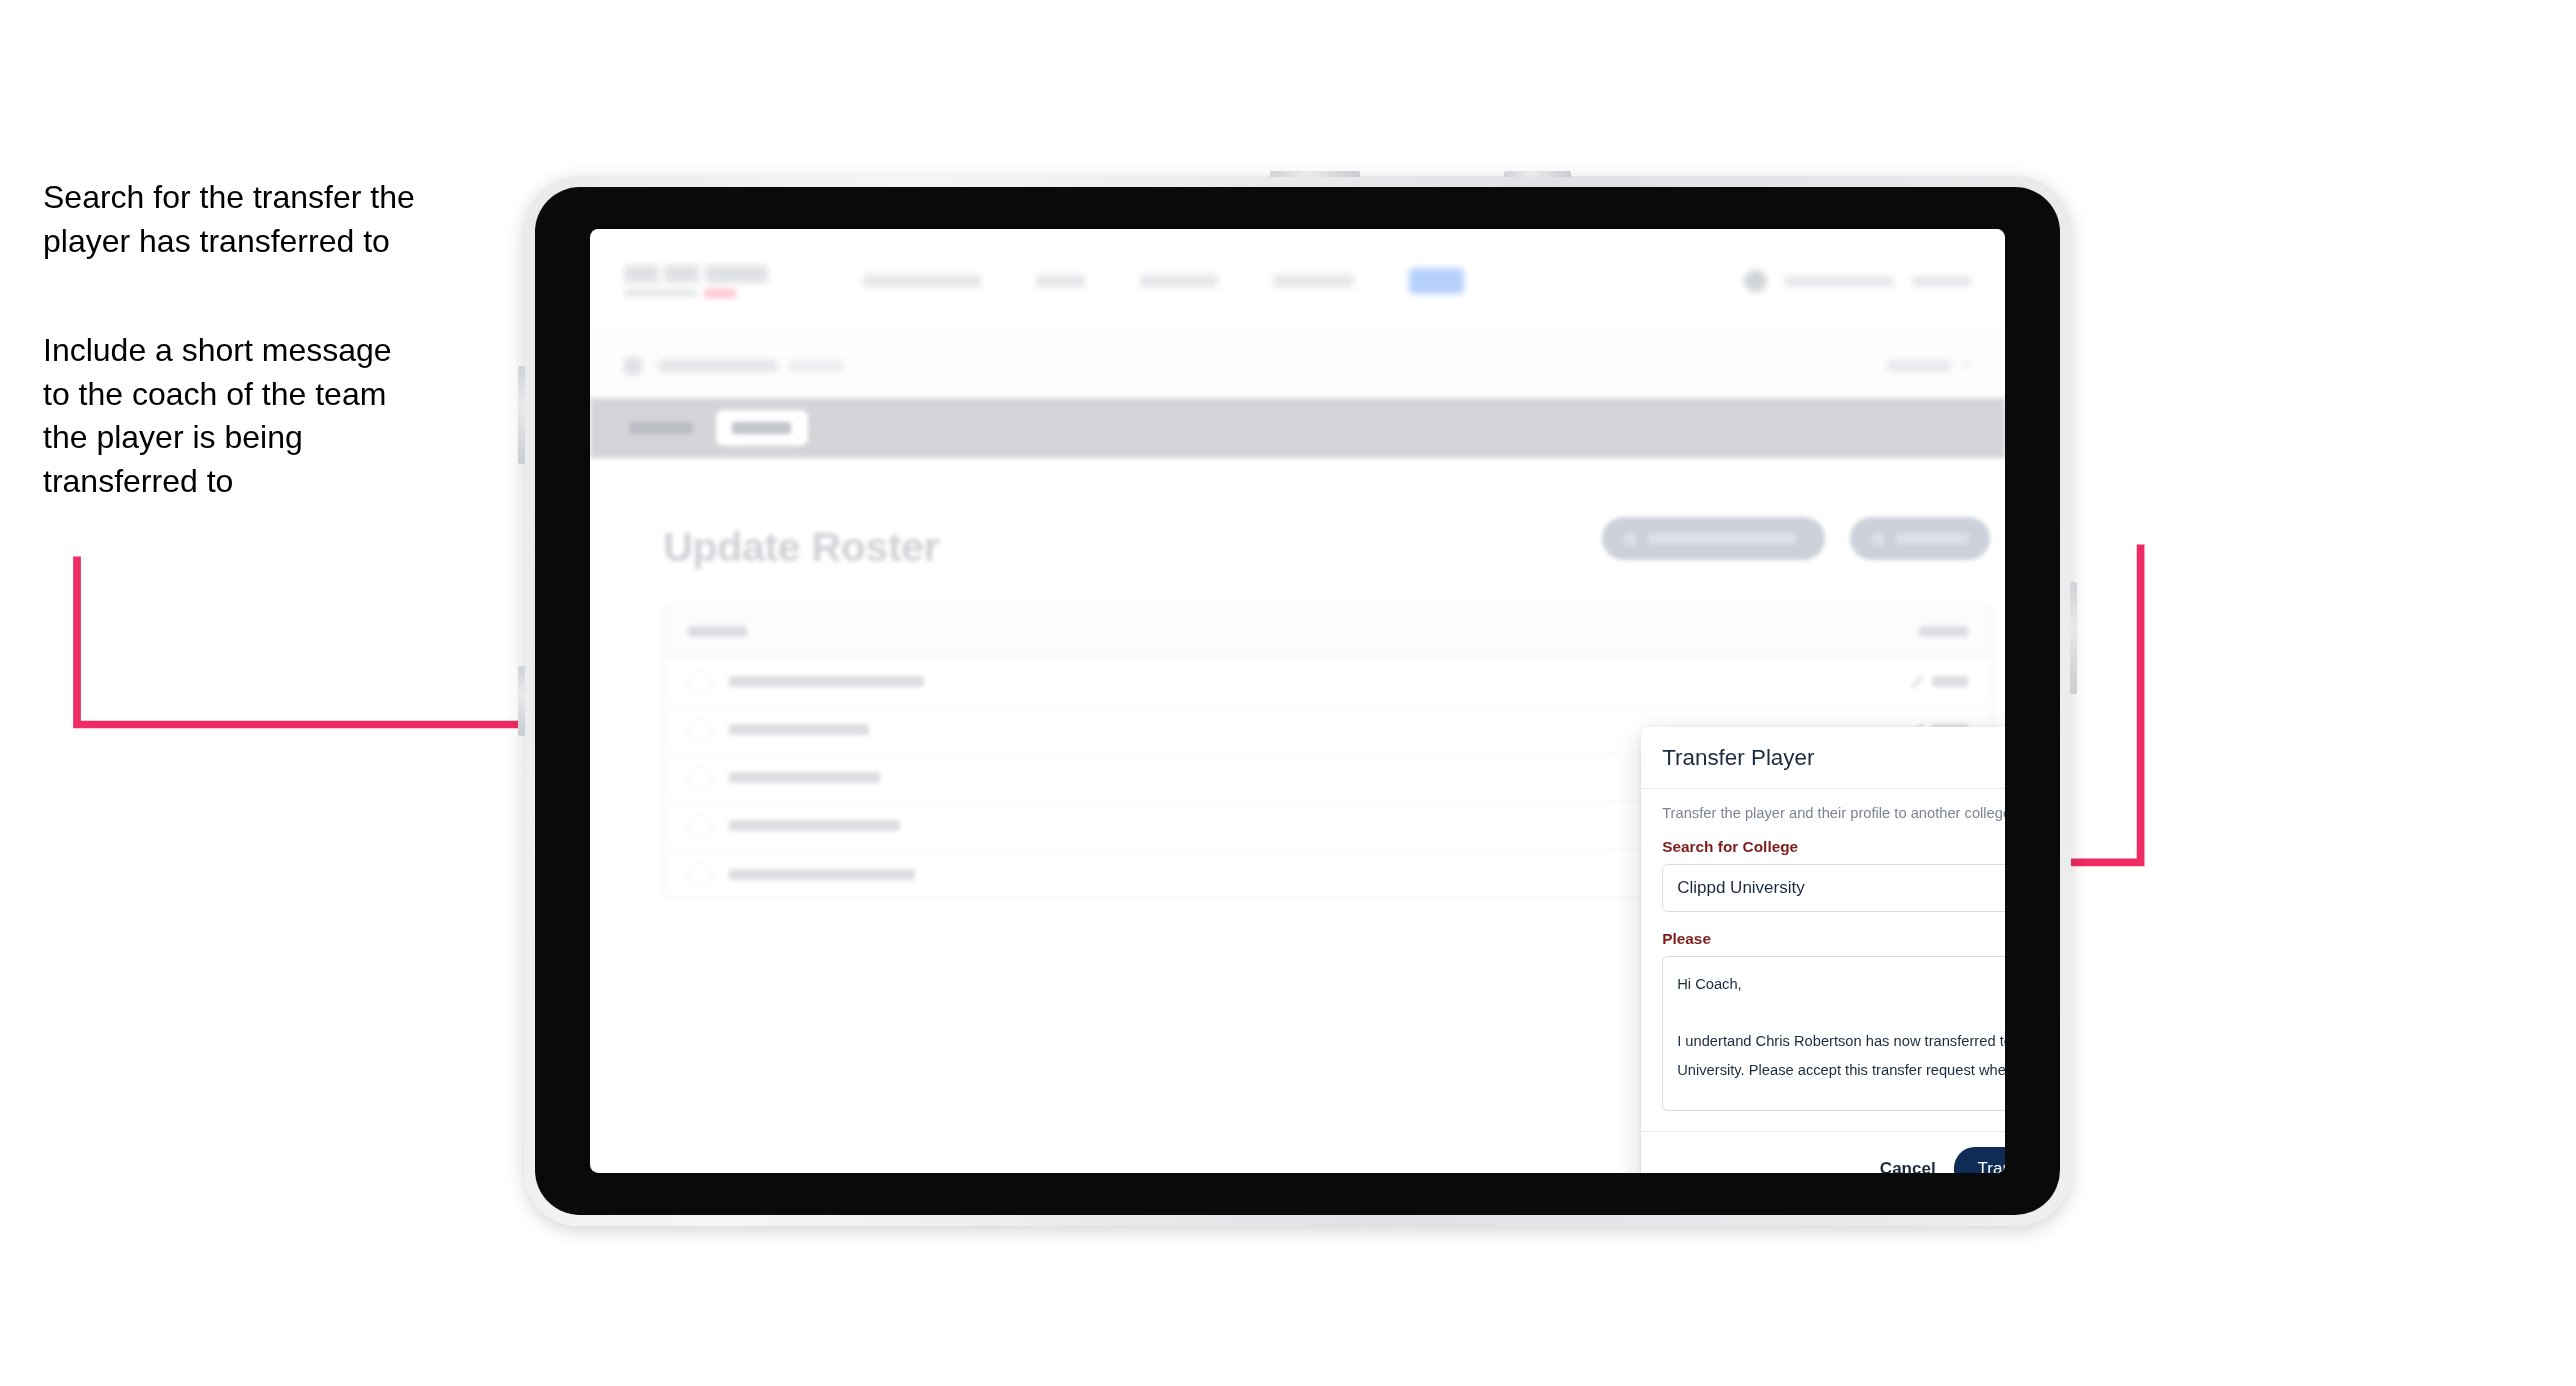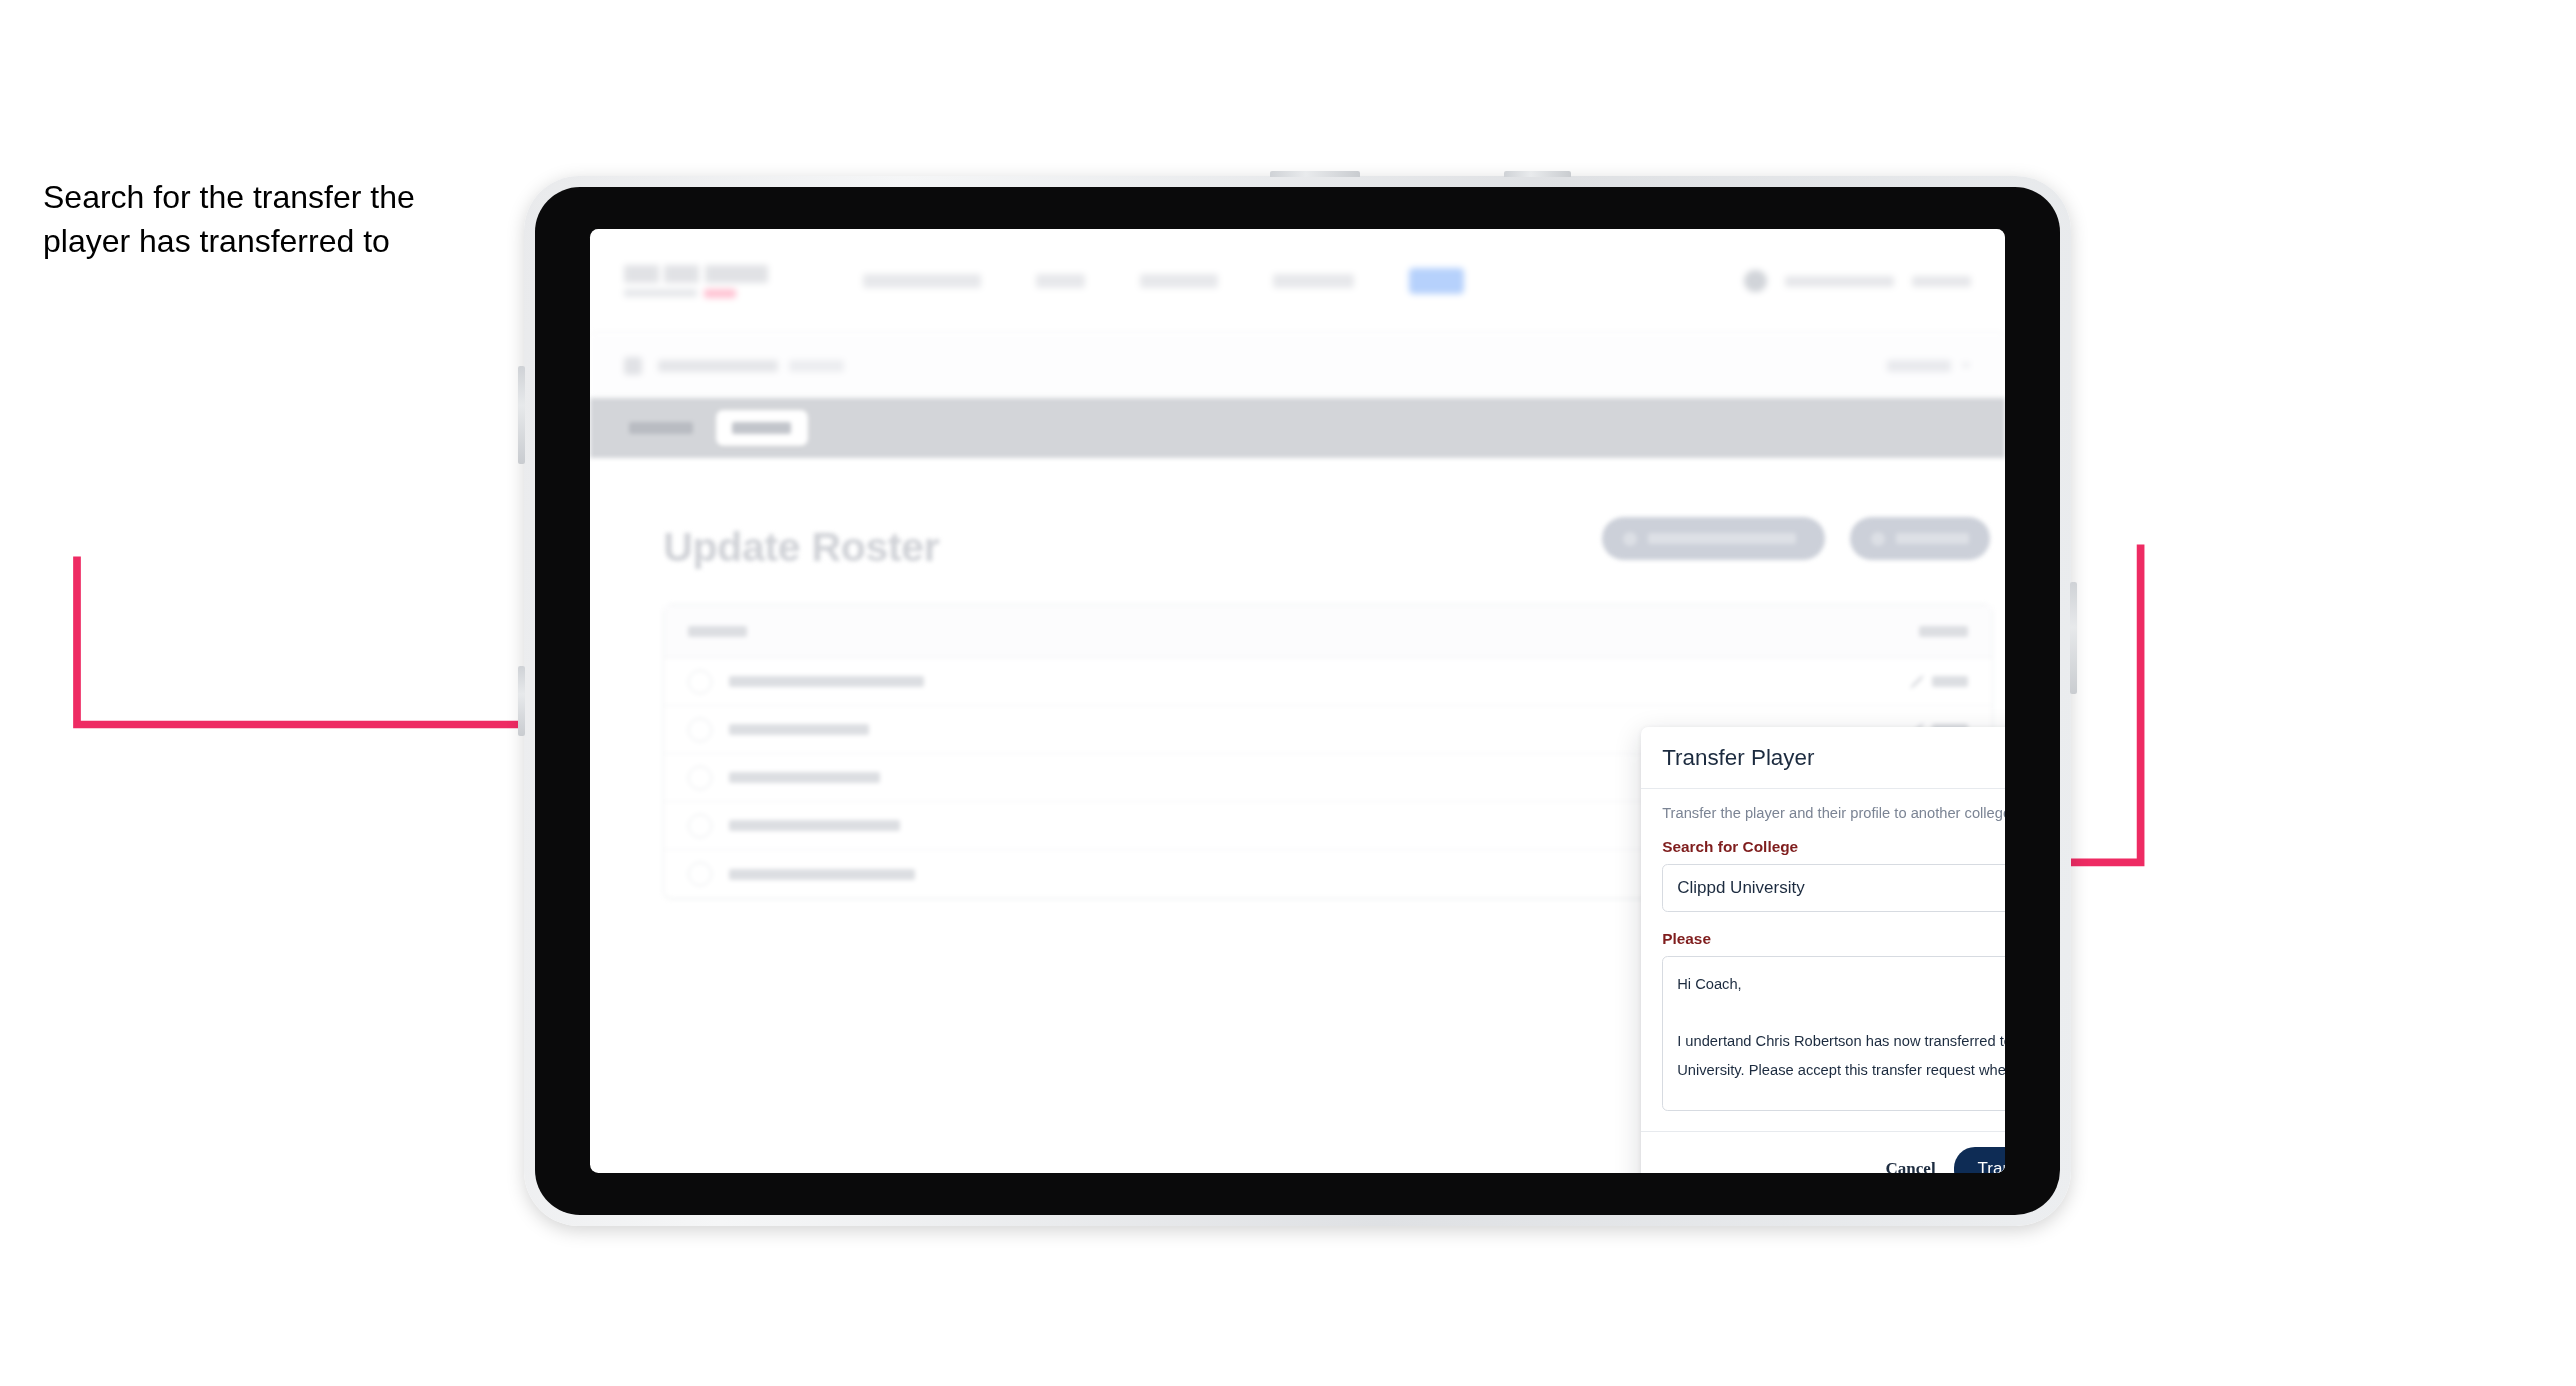--- a/index.html
+++ b/index.html
@@ -181,35 +181,39 @@
     padding:12.6px 14px; font-size:14.7px; line-height:1.95; color:#1c2b3f;
     background:#fff; white-space: pre-line; overflow:hidden;
     font-family:"Liberation Sans", sans-serif;
   }
   #modal-footer {
     display:flex; align-items:center; justify-content:flex-end; gap:18px;
     padding: 15.4px 21px; border-top:0.7px solid #e7eaee; background:#fff;
   }
   #cancel-btn {
     font-size:17px; color:#1c2b3f; font-weight:bold; background:none;
-    border:none; cursor:pointer; font-family:Liberation Serif, serif;
+    border:none; cursor:pointer; font-family:Liberation Sans, sans-serif;
   }
   #transfer-btn {
     background:#0e2c55; color:#fff; font-size:17px; border:none;
     border-radius:21px; padding: 12px 24px; cursor:pointer;
     font-family:"Liberation Sans", sans-serif;
   }
 </style>
 </head>
 <body>
 
 <div id="stage">
 
   <div class="annot" id="annot-left-1">Search for the transfer the
 player has transferred to</div>
+  <div class="annot" id="annot-left-2">Include a short message
+to the coach of the team
+the player is being
+transferred to</div>
 
   <svg id="arrows" viewBox="0 0 3680 1980" width="2576" height="1386">
 
     <path d="M110,795 L110,1035 L1440,1035" fill="none" stroke="#EE2B63" stroke-width="11"></path>
     <path d="M1393,995 L1462,1035 L1393,1076" fill="none" stroke="#EE2B63" stroke-width="11" stroke-linecap="square" stroke-linejoin="miter"></path>
 
     <path d="M3058,778 L3058,1232 L2290,1232" fill="none" stroke="#EE2B63" stroke-width="11"></path>
     <path d="M2338,1192 L2268,1232 L2338,1273" fill="none" stroke="#EE2B63" stroke-width="11" stroke-linecap="square" stroke-linejoin="miter"></path>
   </svg>
 

